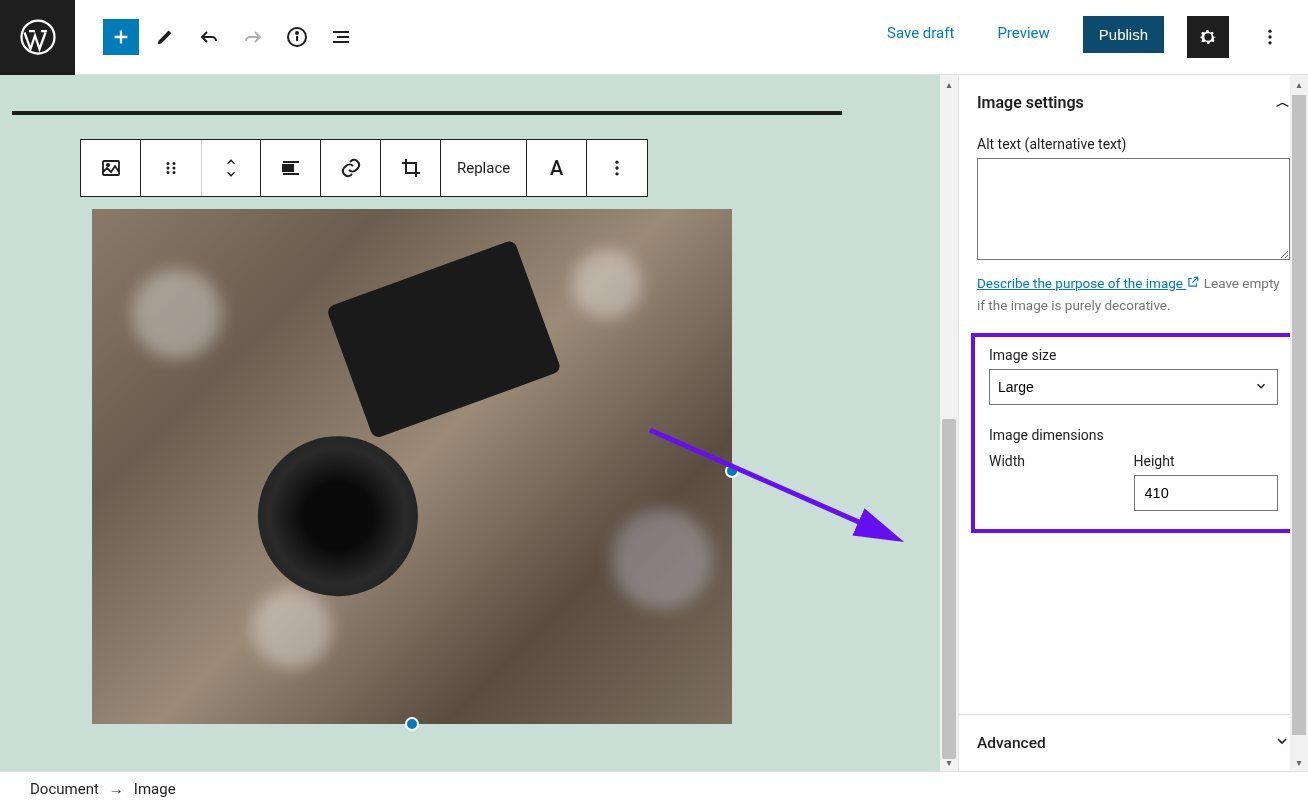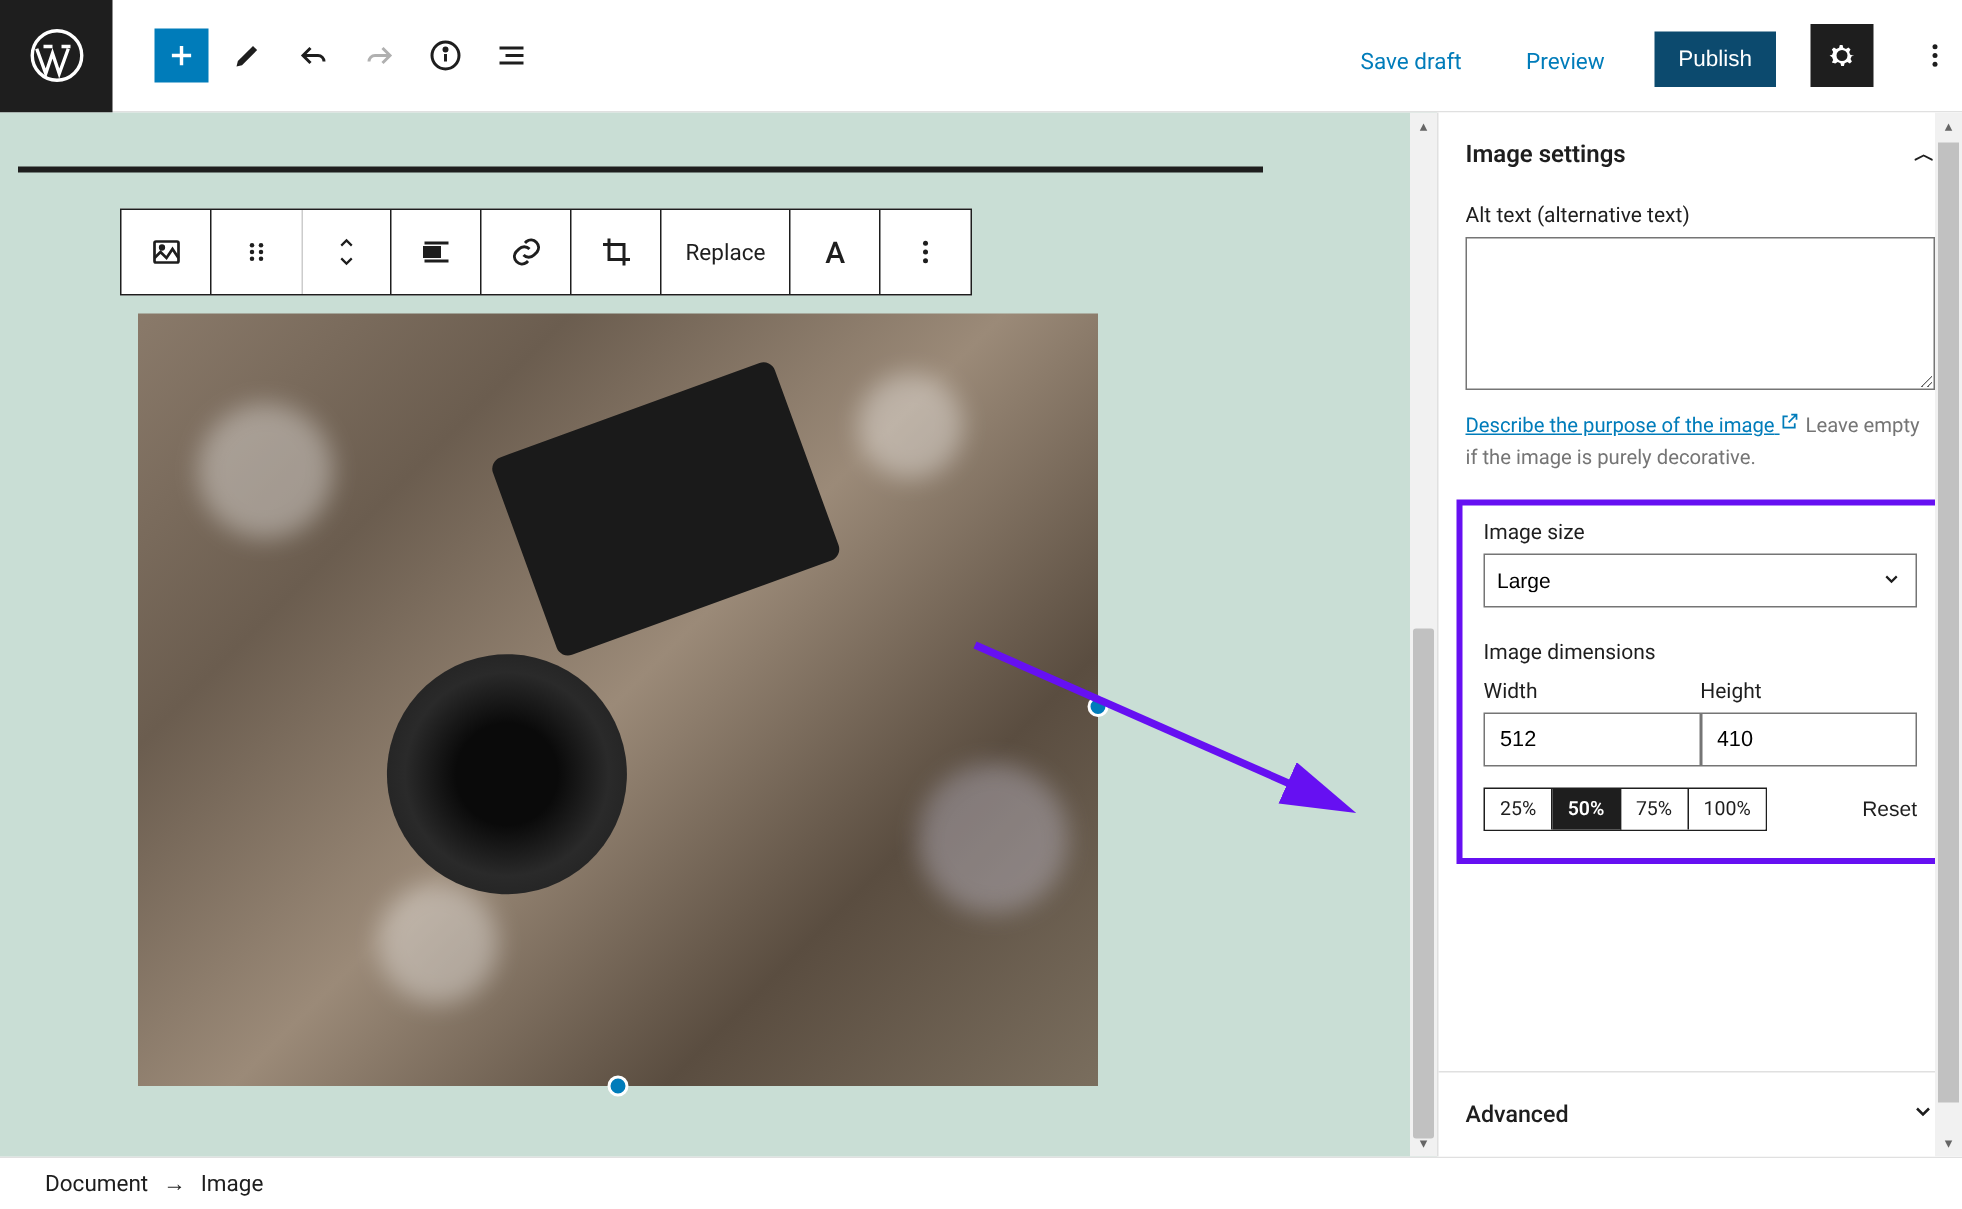--- a/index.html
+++ b/index.html
@@ -4,21 +4,21 @@
 <style>
 * { box-sizing: border-box; margin: 0; padding: 0; }
 body { font-family: -apple-system, BlinkMacSystemFont, "Segoe UI", Roboto, sans-serif; font-size: 13px; color: #1e1e1e; width: 1308px; height: 806px; overflow: hidden; position: relative; background: #fff; }
 
 
 .topbar { height: 75px; display: flex; align-items: center; border-bottom: 1px solid #e0e0e0; background: #fff; }
 .wp-logo { width: 75px; height: 75px; background: #1e1e1e; display: flex; align-items: center; justify-content: center; }
 .toolbar-left { display: flex; align-items: center; gap: 8px; padding-left: 28px; }
 .btn-add { width: 36px; height: 36px; background: #007cba; display: flex; align-items: center; justify-content: center; cursor: pointer; }
 .ico-btn { width: 36px; height: 36px; display: flex; align-items: center; justify-content: center; cursor: pointer; }
-.toolbar-right { margin-left: auto; display: flex; align-items: flex-end; gap: 23px; }
+.toolbar-right { margin-left: auto; display: flex; align-items: flex-start; gap: 23px; padding-right: 20px; }
 .link-btn { color: #007cba; font-size: 15px; cursor: pointer; padding: 8px 10px; }
 .publish-btn { background: #0c4a6e; color: #fff; font-size: 15px; padding: 10px 16px; cursor: pointer; border: none; }
 .gear-btn { width: 42px; height: 42px; background: #1e1e1e; display: flex; align-items: center; justify-content: center; cursor: pointer; }
 .more-btn { width: 36px; height: 42px; display: flex; align-items: center; justify-content: center; cursor: pointer; }
 
 
 .main { display: flex; height: calc(806px - 75px - 35px); }
 .canvas { flex: 1; background: #c9ded5; position: relative; overflow: hidden; }
 .canvas-inner { padding: 12px 80px 0 12px; }
 .hr-line { height: 4px; background: #1e1e1e; margin: 24px 0 24px 0; width: 830px; }
@@ -269,37 +269,27 @@
             <svg width="14" height="14" viewBox="0 0 24 24" fill="none" stroke="#1e1e1e" stroke-width="2.5">
                 <path d="M6 9l6 6 6-6"></path>
               </svg>
           </span>
         </div>
 
         <div class="field-label" style="margin-top:22px;">Image dimensions</div>
         <div class="dim-row">
           <div class="dim-col">
             <div class="field-label" style="margin-top:4px;">Width</div>
-            <input class="dim-input" value="512" style="">
           </div>
           <div class="dim-col">
             <div class="field-label" style="margin-top:4px;">Height</div>
             <input class="dim-input" value="410" style="">
           </div>
         </div>
 
-        <div class="pct-row">
-          <div class="pct-group">
-            <div class="pct-btn">25%</div>
-            <div class="pct-btn sel">50%</div>
-            <div class="pct-btn">75%</div>
-            <div class="pct-btn">100%</div>
-          </div>
-          <button class="reset-btn">Reset</button>
-        </div>
       </div>
     </div>
 
     <div class="adv-row">
       <span>Advanced</span>
       <span>
         <svg width="16" height="16" viewBox="0 0 24 24" fill="none" stroke="#1e1e1e" stroke-width="2.5">
             <path d="M6 9l6 6 6-6"></path>
           </svg>
       </span>

